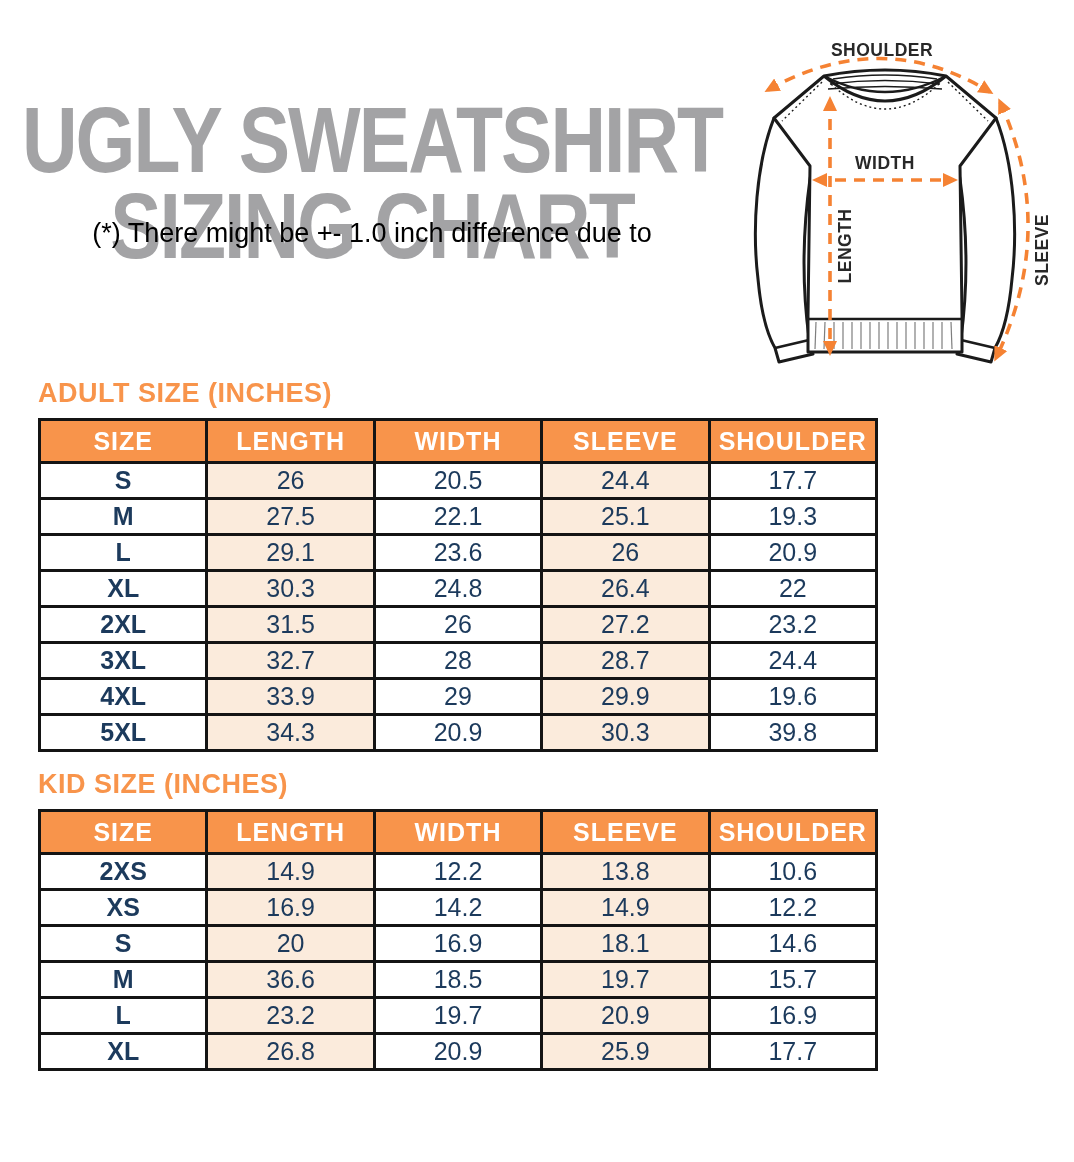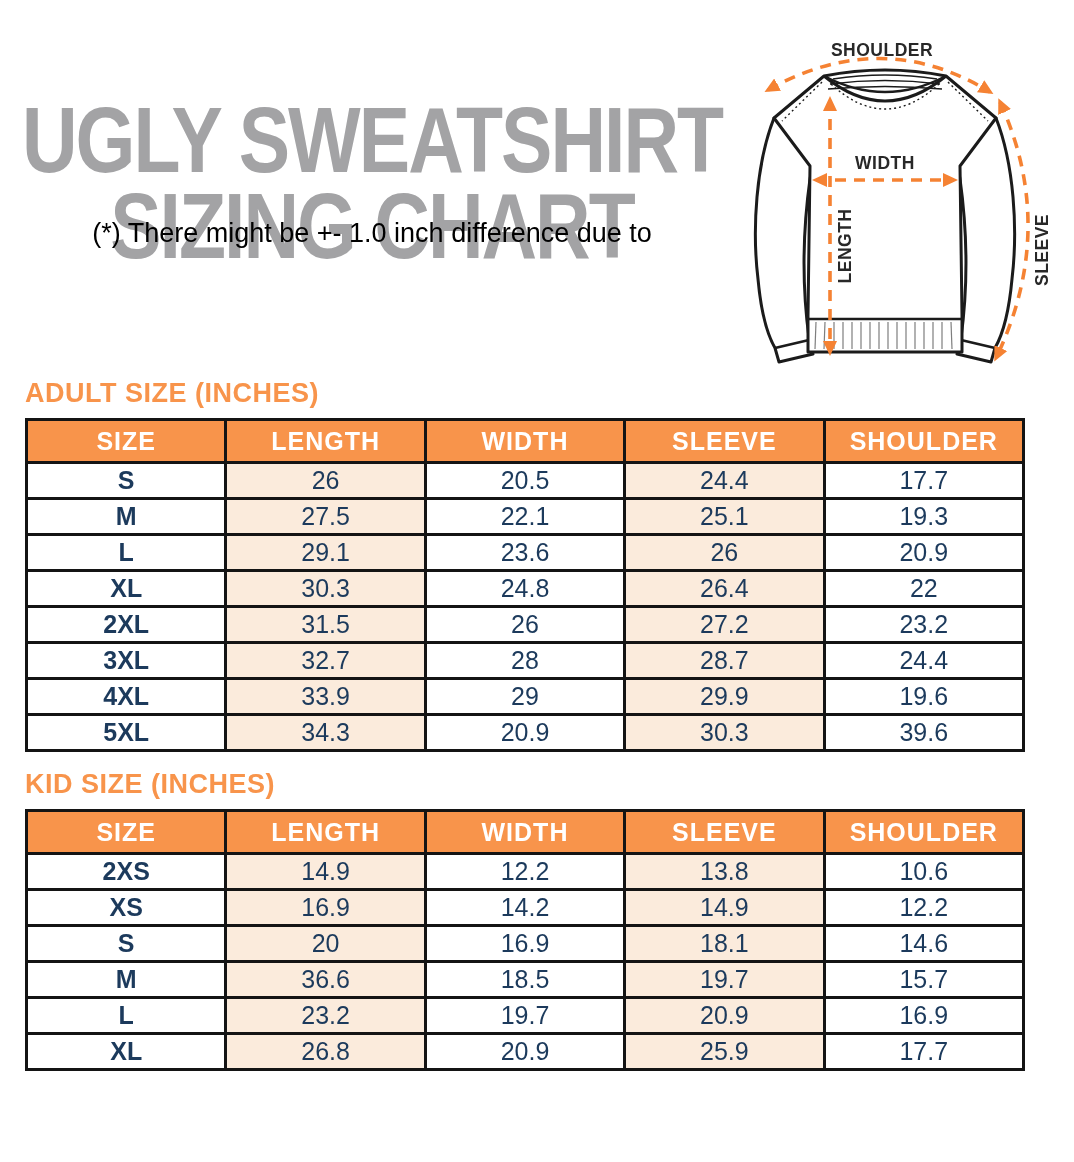--- a/index.html
+++ b/index.html
@@ -13,27 +13,27 @@
     position:absolute;left:0;top:46px;width:100%;
     font-size:77px;font-weight:bold;color:#a3a3a5;line-height:0.92;
     letter-spacing:-2px;transform:scaleY(1.2);transform-origin:center top;
     white-space:nowrap;
   }
   .disclaimer{
     position:absolute;left:0;top:218px;width:100%;
     font-size:27px;line-height:1.15;color:#000000;font-weight:500;
   }
   .diagram{position:absolute;right:0px;top:14px;width:340px;height:362px;}
-  .section{margin-left:25px;width:1000px;}
+  .section{margin-left:38px;width:1000px;}
   .section-title{
     margin:0 0 9px 0;font-size:27px;font-weight:bold;color:#f8944b;letter-spacing:0.5px;
   }
   #adult-section{margin-top:4px;}
   #kid-section{margin-top:17px;}
-  table.size-table{border-collapse:collapse;width:1000px;table-layout:fixed;}
+  table.size-table{border-collapse:collapse;width:840px;table-layout:fixed;}
   table.size-table th,table.size-table td{
     border:3px solid #141414;text-align:center;vertical-align:middle;padding:0;
   }
   table.size-table thead th{
     background:#f8944b;color:#ffffff;font-size:25px;font-weight:bold;
     height:40px;letter-spacing:1px;
   }
   table.size-table tbody td{
     height:33px;font-size:25px;color:#1c3a5c;font-weight:500;background:#ffffff;
   }
@@ -172,21 +172,21 @@
             <td class="peach">33.9</td>
             <td>29</td>
             <td class="peach">29.9</td>
             <td>19.6</td>
           </tr>
           <tr>
             <td class="size-col">5XL</td>
             <td class="peach">34.3</td>
             <td>20.9</td>
             <td class="peach">30.3</td>
-            <td>39.6</td>
+            <td>39.8</td>
           </tr>
         </tbody>
     </table>
   </section>
 
   <section class="section" id="kid-section">
     <h2 class="section-title">KID SIZE (INCHES)</h2>
     <table class="size-table">
       <thead>
         <tr>

